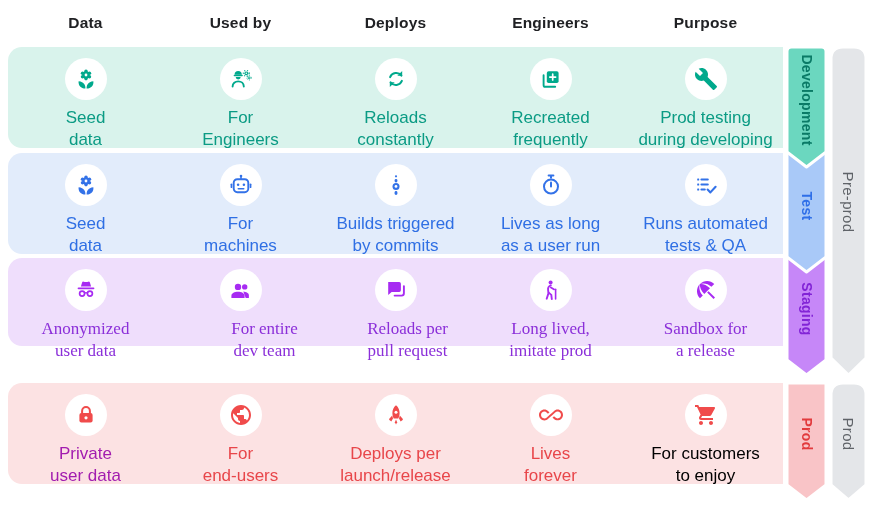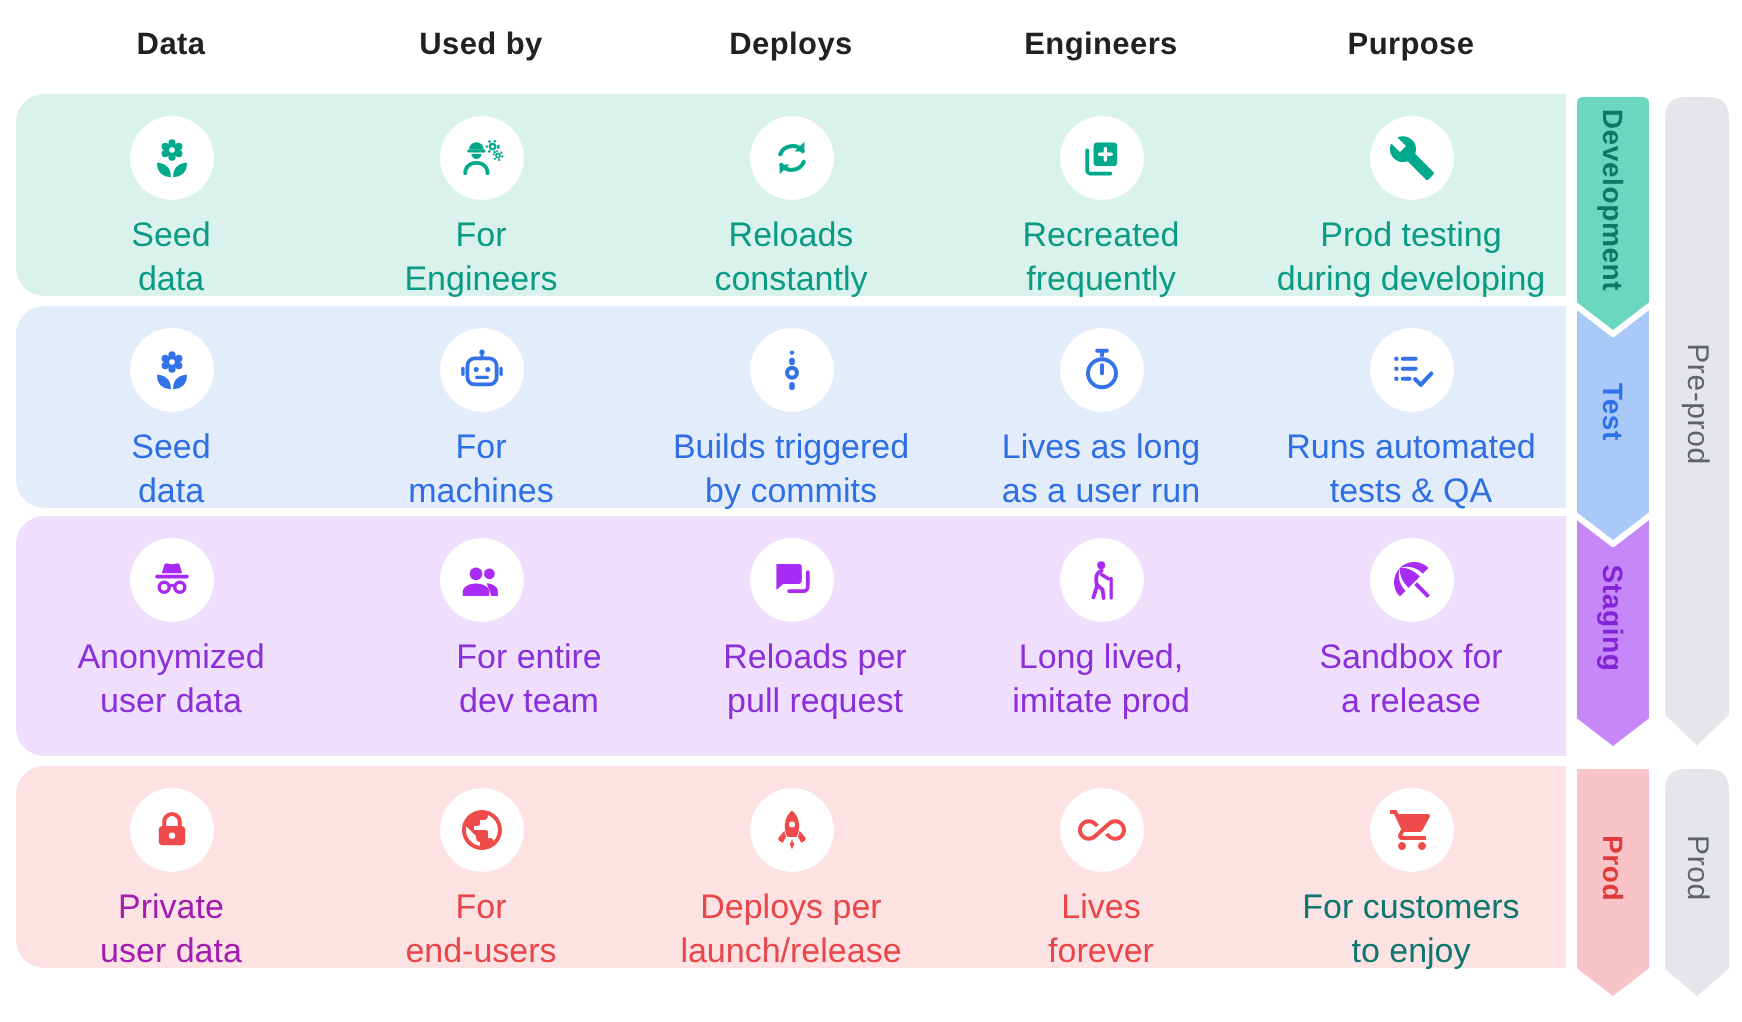--- a/index.html
+++ b/index.html
@@ -166,21 +166,21 @@
               <rect x="6.4" y="10.4" width="8.4" height="2" rx="1"></rect>
               <rect x="3.2" y="15.4" width="2" height="2" rx="0.5"></rect>
               <rect x="6.4" y="15.4" width="5.4" height="2" rx="1"></rect>
               <path d="M13.6 16.6l2.8 2.8 5.2-5.6" fill="none" stroke="currentColor" stroke-width="2.1" stroke-linecap="round" stroke-linejoin="round"></path>
             </svg>
           </div>
           <div class="cell-label" style="color: rgb(47, 111, 228);">Runs automated
 tests &amp; QA</div>
         </div>
       </div>
-      <div class="row-band" style="top: 258px; height: 120px; background: rgb(239, 222, 252);">
+      <div class="row-band" style="top: 258px; height: 88px; background: rgb(239, 222, 252); font-family: Liberation Serif, serif;">
         <div class="cell">
           <div class="icon-circle" style="color: rgb(167, 43, 242);">
             <svg viewBox="0 0 24 24" width="24" height="24" fill="currentColor" aria-hidden="true">
               <path d="M6.9 8.6l1.2-4a1.3 1.3 0 0 1 1.6-.9c1.5.5 3.1.5 4.6 0a1.3 1.3 0 0 1 1.6.9l1.2 4z"></path>
               <rect x="3.6" y="9.4" width="16.8" height="1.8" rx="0.9"></rect>
               <circle cx="8.1" cy="15.6" r="2.5" fill="none" stroke="currentColor" stroke-width="1.7"></circle>
               <circle cx="15.9" cy="15.6" r="2.5" fill="none" stroke="currentColor" stroke-width="1.7"></circle>
               <path d="M10.7 15.2c.8-.7 1.8-.7 2.6 0" fill="none" stroke="currentColor" stroke-width="1.4"></path>
             </svg>
           </div>
@@ -274,21 +274,21 @@
           </div>
           <div class="cell-label" style="color: rgb(232, 70, 74);">Lives
 forever</div>
         </div>
         <div class="cell">
           <div class="icon-circle" style="color: rgb(240, 75, 75);">
             <svg viewBox="0 0 24 24" width="24" height="24" fill="currentColor" aria-hidden="true">
               <path d="M7 18c-1.1 0-1.99.9-1.99 2S5.9 22 7 22s2-.9 2-2-.9-2-2-2zM1 2v2h2l3.6 7.59-1.35 2.45c-.16.28-.25.61-.25.96 0 1.1.9 2 2 2h12v-2H7.42c-.14 0-.25-.11-.25-.25l.03-.12.9-1.63h7.45c.75 0 1.41-.41 1.75-1.03l3.58-6.49c.08-.14.12-.31.12-.49 0-.55-.45-1-1-1H5.21l-.94-2H1zm16 16c-1.1 0-1.99.9-1.99 2s.89 2 1.99 2 2-.9 2-2-.9-2-2-2z"></path>
             </svg>
           </div>
-          <div class="cell-label" style="color: #0f766e;">For customers
+          <div class="cell-label" style="color: #000000;">For customers
 to enjoy</div>
         </div>
       </div>
     </div>
   <div class="ribbon-layer" id="ribbon-layer"><svg width="871" height="511" viewBox="0 0 871 511" xmlns="http://www.w3.org/2000/svg">
         <path d="M831,59 Q831,47 843,47 L854,47 Q866,47 866,59 L866,358 L848.5,375 L831,358 Z" fill="#e4e6e9" stroke="#fff" stroke-width="3" stroke-linejoin="round"></path>
         <path d="M831,395 Q831,383 843,383 L854,383 Q866,383 866,395 L866,485 L848.5,500 L831,485 Z" fill="#e4e6e9" stroke="#fff" stroke-width="3" stroke-linejoin="round"></path>
         <path d="M787,383 L826,383 L826,485 L806.5,500 L787,485 Z" fill="#f9c4c7" stroke="#fff" stroke-width="3" stroke-linejoin="round"></path>
         <path d="M787,248 L826,248 L826,360 L806.5,375 L787,360 Z" fill="#c687f8" stroke="#fff" stroke-width="3" stroke-linejoin="round"></path>
         <path d="M787,143 L826,143 L826,257 L806.5,272 L787,257 Z" fill="#a9c9f8" stroke="#fff" stroke-width="3" stroke-linejoin="round"></path>

